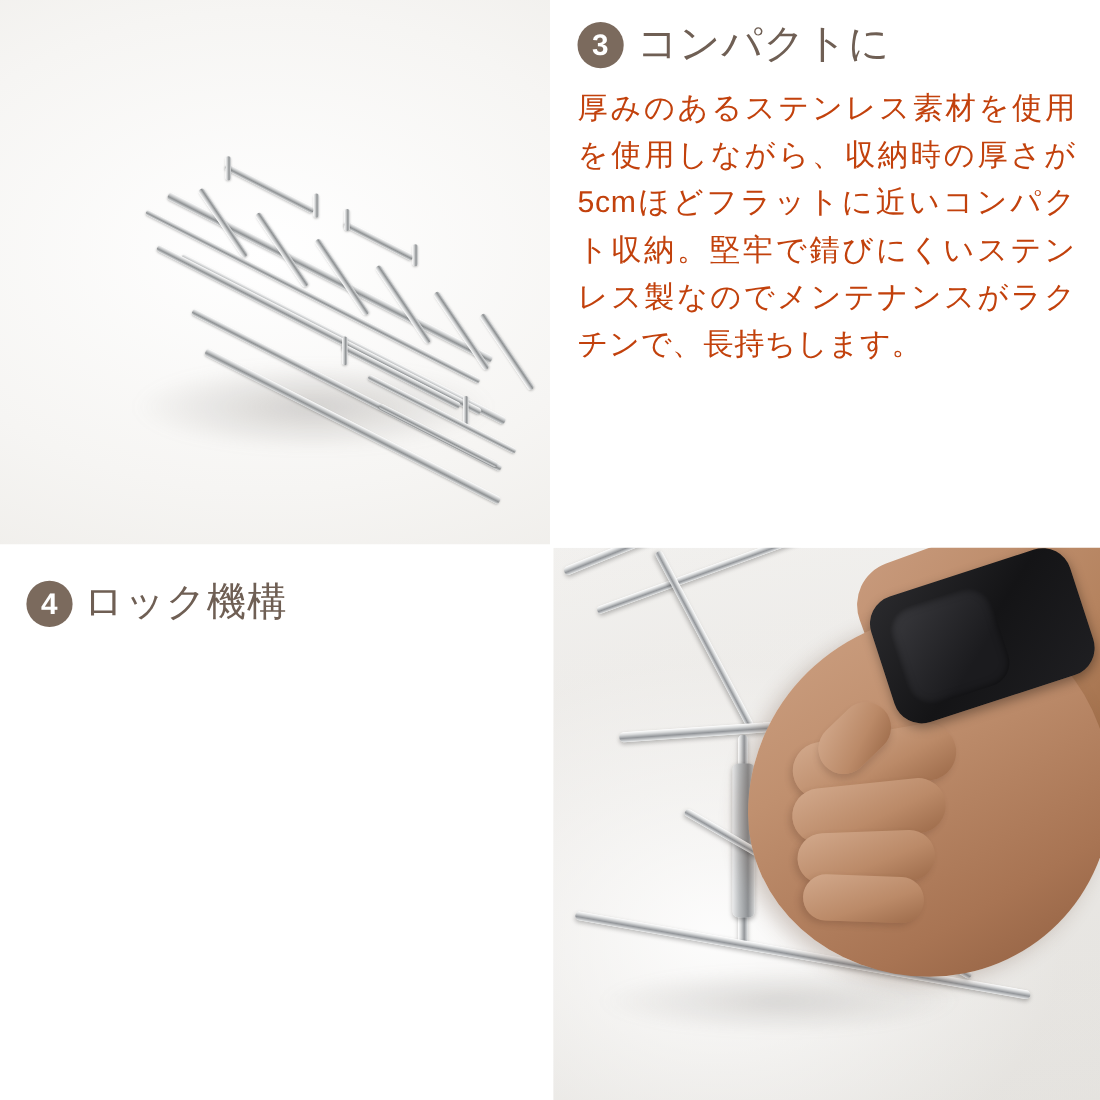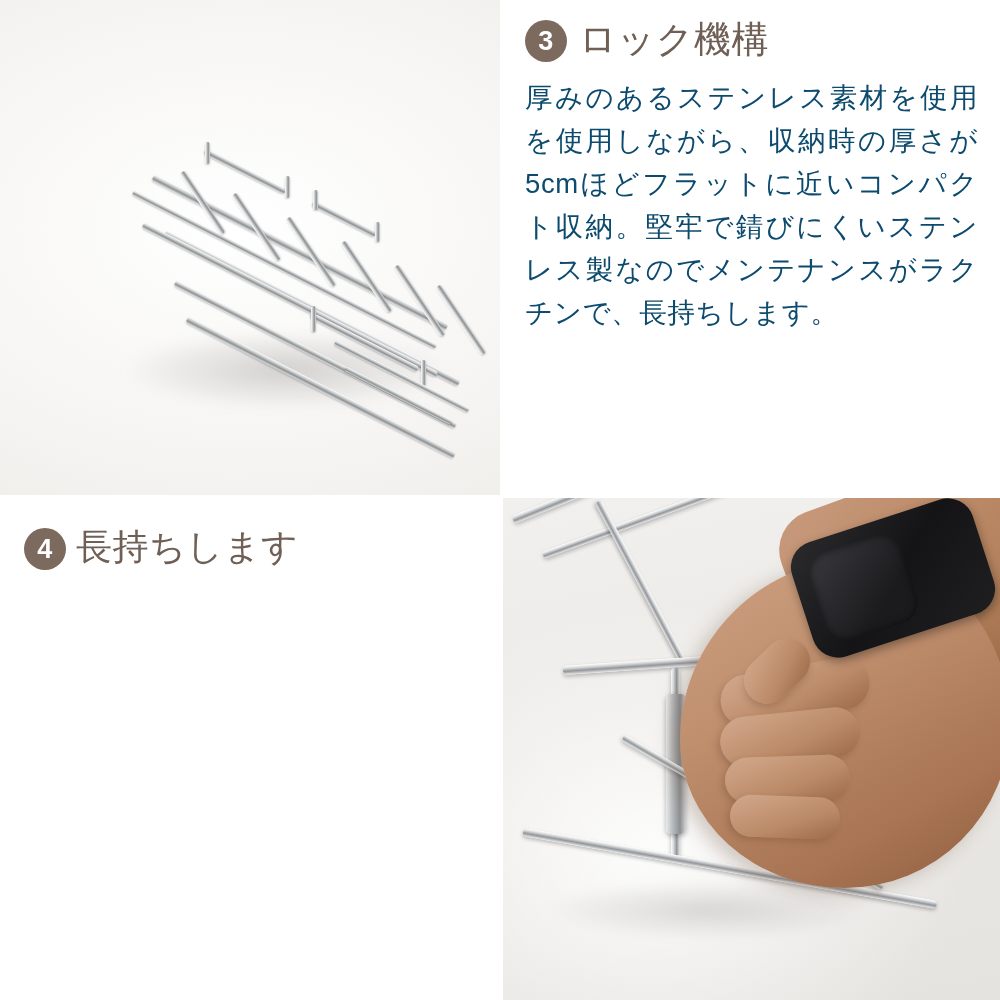--- a/index.html
+++ b/index.html
@@ -54,21 +54,21 @@
     display: flex;
     align-items: center;
     justify-content: center;
     margin-top: 4px;
   }
   .heading-text {
     color: #6f5f54;
     max-width: 420px;
   }
   .body-text {
-    color: #0c4a6e;
+    color: #c2410c;
     font-size: 27.5px;
     line-height: 1.56;
     letter-spacing: 0.6px;
     text-align: justify;
     text-justify: inter-character;
   }
 
   
   .tr-inner {
     padding: 16px 22px 0 22px;
@@ -238,32 +238,32 @@
         <div class="wire" style="left:200px; top:210px; width:150px; height:5px; transform:rotate(27deg); transform-origin:left center;"></div>
       </div>
     </div>
   </div>
 
   <div class="quad q-tr">
     <div class="tr-inner">
       <div class="heading">
         <span class="num-badge">3</span>
         <span class="heading-text">
-          <span>ロック機構</span><br>
+          <span>コンパクトに</span><br>
         </span>
       </div>
       <div class="body-text">厚みのあるステンレス素材を使用を使用しながら、収納時の厚さが5cmほどフラットに近いコンパクト収納。堅牢で錆びにくいステンレス製なのでメンテナンスがラクチンで、長持ちします。</div>
     </div>
   </div>
 
   <div class="quad q-bl">
     <div class="bl-inner">
       <div class="heading">
         <span class="num-badge">4</span>
-        <span class="heading-text">長持ちします</span>
+        <span class="heading-text">ロック機構</span>
       </div>
     </div>
   </div>
 
   <div class="quad q-br">
     <div class="photo photo-br">
       <div class="br-bg-grad"></div>
       <div class="br-shadow"></div>
 
       <div class="rod rod-steel" style="left:10px; top:18px; width:330px; height:8px; transform:rotate(-22deg); transform-origin:left center;"></div>

